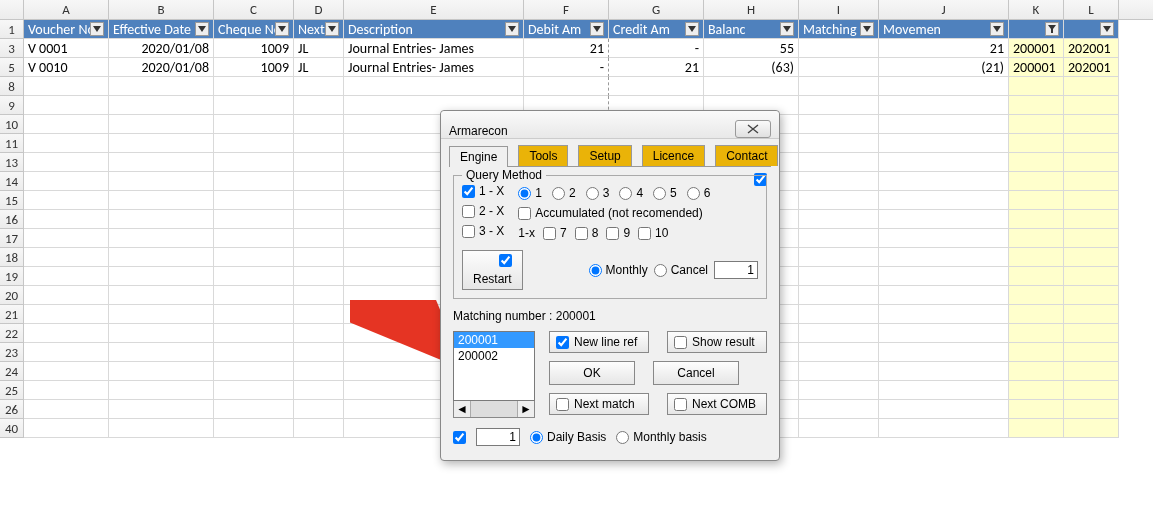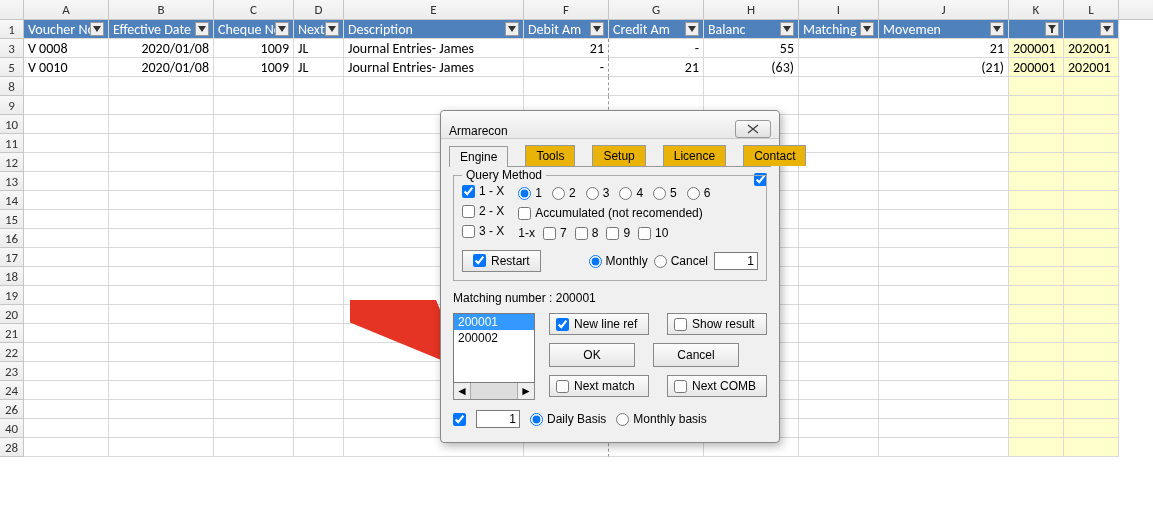--- a/index.html
+++ b/index.html
@@ -108,21 +108,21 @@
   .closebtn {
     width: 36px; height: 18px;
     border: 1px solid #999;
     border-radius: 3px;
     background: linear-gradient(#fafafa,#e0e0e0);
     display: flex; align-items:center; justify-content:center;
     font-size: 11px;
   }
   .tabs {
     display: flex;
-    gap: 17px;
+    gap: 10px;
     padding: 6px 8px 0 8px;
     align-items: flex-end;
   }
   .tab {
     padding: 3px 10px;
     border: 1px solid #999;
     border-bottom: none;
     background: #eab308;
     font-size: 12px;
   }
@@ -148,21 +148,21 @@
   }
   .qm-row { display:flex; justify-content:space-between; gap:14px; }
   .qm-left { display:flex; flex-direction:column; gap:6px; }
   .qm-right { flex:1; display:flex; flex-direction:column; gap:6px; padding-top:2px; }
   .radios { display:flex; gap:10px; flex-wrap:wrap; }
   label.inline { display:flex; align-items:center; gap:4px; }
   .btnlike {
     border: 1px solid #888;
     padding: 3px 10px;
     background: linear-gradient(#fdfdfd,#e6e6e6);
-    display:inline-flex; align-items:flex-start; gap:5px;
+    display:inline-flex; align-items:flex-end; gap:5px;flex-direction:column;
   }
   .row2 { display:flex; align-items:center; justify-content:space-between; margin-top:10px; gap:8px;}
   .row2 .right { display:flex; align-items:center; gap:6px;}
   .mn { margin-top:10px; }
   .bottom { display:flex; margin-top:8px; gap:14px;}
   .listwrap { width:100px; }
   .list {
     border: 1px solid #7a7a7a;
     background:#fff;
     height: 70px;
@@ -316,21 +316,21 @@
         <span class="txt"></span>
         <span class="filter">
           <svg width="8" height="6">
             <path d="M0,0 H8 L4,6 Z" fill="#333"></path>
           </svg>
         </span>
       </div>
     </div>
     <div class="row">
       <div class="rowhead">3</div>
-      <div class="cell" style="width:85px">V 0008</div>
+      <div class="cell" style="width:85px">V 0001</div>
       <div class="cell ra" style="width:105px">2020/01/08</div>
       <div class="cell ra" style="width:80px">1009</div>
       <div class="cell" style="width:50px">JL</div>
       <div class="cell" style="width:180px">Journal Entries- James</div>
       <div class="cell ra dash-r" style="width:85px">21</div>
       <div class="cell ra" style="width:95px">-</div>
       <div class="cell ra" style="width:95px">55</div>
       <div class="cell" style="width:80px"></div>
       <div class="cell ra" style="width:130px">21</div>
       <div class="cell yellow" style="width:55px">200001</div>
@@ -405,35 +405,20 @@
       <div class="cell" style="width:180px"></div>
       <div class="cell ra dash-r" style="width:85px"></div>
       <div class="cell ra" style="width:95px"></div>
       <div class="cell ra" style="width:95px"></div>
       <div class="cell" style="width:80px"></div>
       <div class="cell ra" style="width:130px"></div>
       <div class="cell yellow" style="width:55px"></div>
       <div class="cell yellow" style="width:55px"></div>
     </div>
     <div class="row">
-      <div class="rowhead">12</div>
-      <div class="cell" style="width:85px"></div>
-      <div class="cell ra" style="width:105px"></div>
-      <div class="cell ra" style="width:80px"></div>
-      <div class="cell" style="width:50px"></div>
-      <div class="cell" style="width:180px"></div>
-      <div class="cell ra dash-r" style="width:85px"></div>
-      <div class="cell ra" style="width:95px"></div>
-      <div class="cell ra" style="width:95px"></div>
-      <div class="cell" style="width:80px"></div>
-      <div class="cell ra" style="width:130px"></div>
-      <div class="cell yellow" style="width:55px"></div>
-      <div class="cell yellow" style="width:55px"></div>
-    </div>
-    <div class="row">
       <div class="rowhead">13</div>
       <div class="cell" style="width:85px"></div>
       <div class="cell ra" style="width:105px"></div>
       <div class="cell ra" style="width:80px"></div>
       <div class="cell" style="width:50px"></div>
       <div class="cell" style="width:180px"></div>
       <div class="cell ra dash-r" style="width:85px"></div>
       <div class="cell ra" style="width:95px"></div>
       <div class="cell ra" style="width:95px"></div>
       <div class="cell" style="width:80px"></div>
@@ -600,51 +585,51 @@
       <div class="cell" style="width:180px"></div>
       <div class="cell ra dash-r" style="width:85px"></div>
       <div class="cell ra" style="width:95px"></div>
       <div class="cell ra" style="width:95px"></div>
       <div class="cell" style="width:80px"></div>
       <div class="cell ra" style="width:130px"></div>
       <div class="cell yellow" style="width:55px"></div>
       <div class="cell yellow" style="width:55px"></div>
     </div>
     <div class="row">
+      <div class="rowhead">25</div>
+      <div class="cell" style="width:85px"></div>
+      <div class="cell ra" style="width:105px"></div>
+      <div class="cell ra" style="width:80px"></div>
+      <div class="cell" style="width:50px"></div>
+      <div class="cell" style="width:180px"></div>
+      <div class="cell ra dash-r" style="width:85px"></div>
+      <div class="cell ra" style="width:95px"></div>
+      <div class="cell ra" style="width:95px"></div>
+      <div class="cell" style="width:80px"></div>
+      <div class="cell ra" style="width:130px"></div>
+      <div class="cell yellow" style="width:55px"></div>
+      <div class="cell yellow" style="width:55px"></div>
+    </div>
+    <div class="row">
       <div class="rowhead">26</div>
       <div class="cell" style="width:85px"></div>
       <div class="cell ra" style="width:105px"></div>
       <div class="cell ra" style="width:80px"></div>
       <div class="cell" style="width:50px"></div>
       <div class="cell" style="width:180px"></div>
       <div class="cell ra dash-r" style="width:85px"></div>
       <div class="cell ra" style="width:95px"></div>
       <div class="cell ra" style="width:95px"></div>
       <div class="cell" style="width:80px"></div>
       <div class="cell ra" style="width:130px"></div>
       <div class="cell yellow" style="width:55px"></div>
       <div class="cell yellow" style="width:55px"></div>
     </div>
     <div class="row">
       <div class="rowhead">40</div>
-      <div class="cell" style="width:85px"></div>
-      <div class="cell ra" style="width:105px"></div>
-      <div class="cell ra" style="width:80px"></div>
-      <div class="cell" style="width:50px"></div>
-      <div class="cell" style="width:180px"></div>
-      <div class="cell ra dash-r" style="width:85px"></div>
-      <div class="cell ra" style="width:95px"></div>
-      <div class="cell ra" style="width:95px"></div>
-      <div class="cell" style="width:80px"></div>
-      <div class="cell ra" style="width:130px"></div>
-      <div class="cell yellow" style="width:55px"></div>
-      <div class="cell yellow" style="width:55px"></div>
-    </div>
-    <div class="row">
-      <div class="rowhead">28</div>
       <div class="cell" style="width:85px"></div>
       <div class="cell ra" style="width:105px"></div>
       <div class="cell ra" style="width:80px"></div>
       <div class="cell" style="width:50px"></div>
       <div class="cell" style="width:180px"></div>
       <div class="cell ra dash-r" style="width:85px"></div>
       <div class="cell ra" style="width:95px"></div>
       <div class="cell ra" style="width:95px"></div>
       <div class="cell" style="width:80px"></div>
       <div class="cell ra" style="width:130px"></div>

